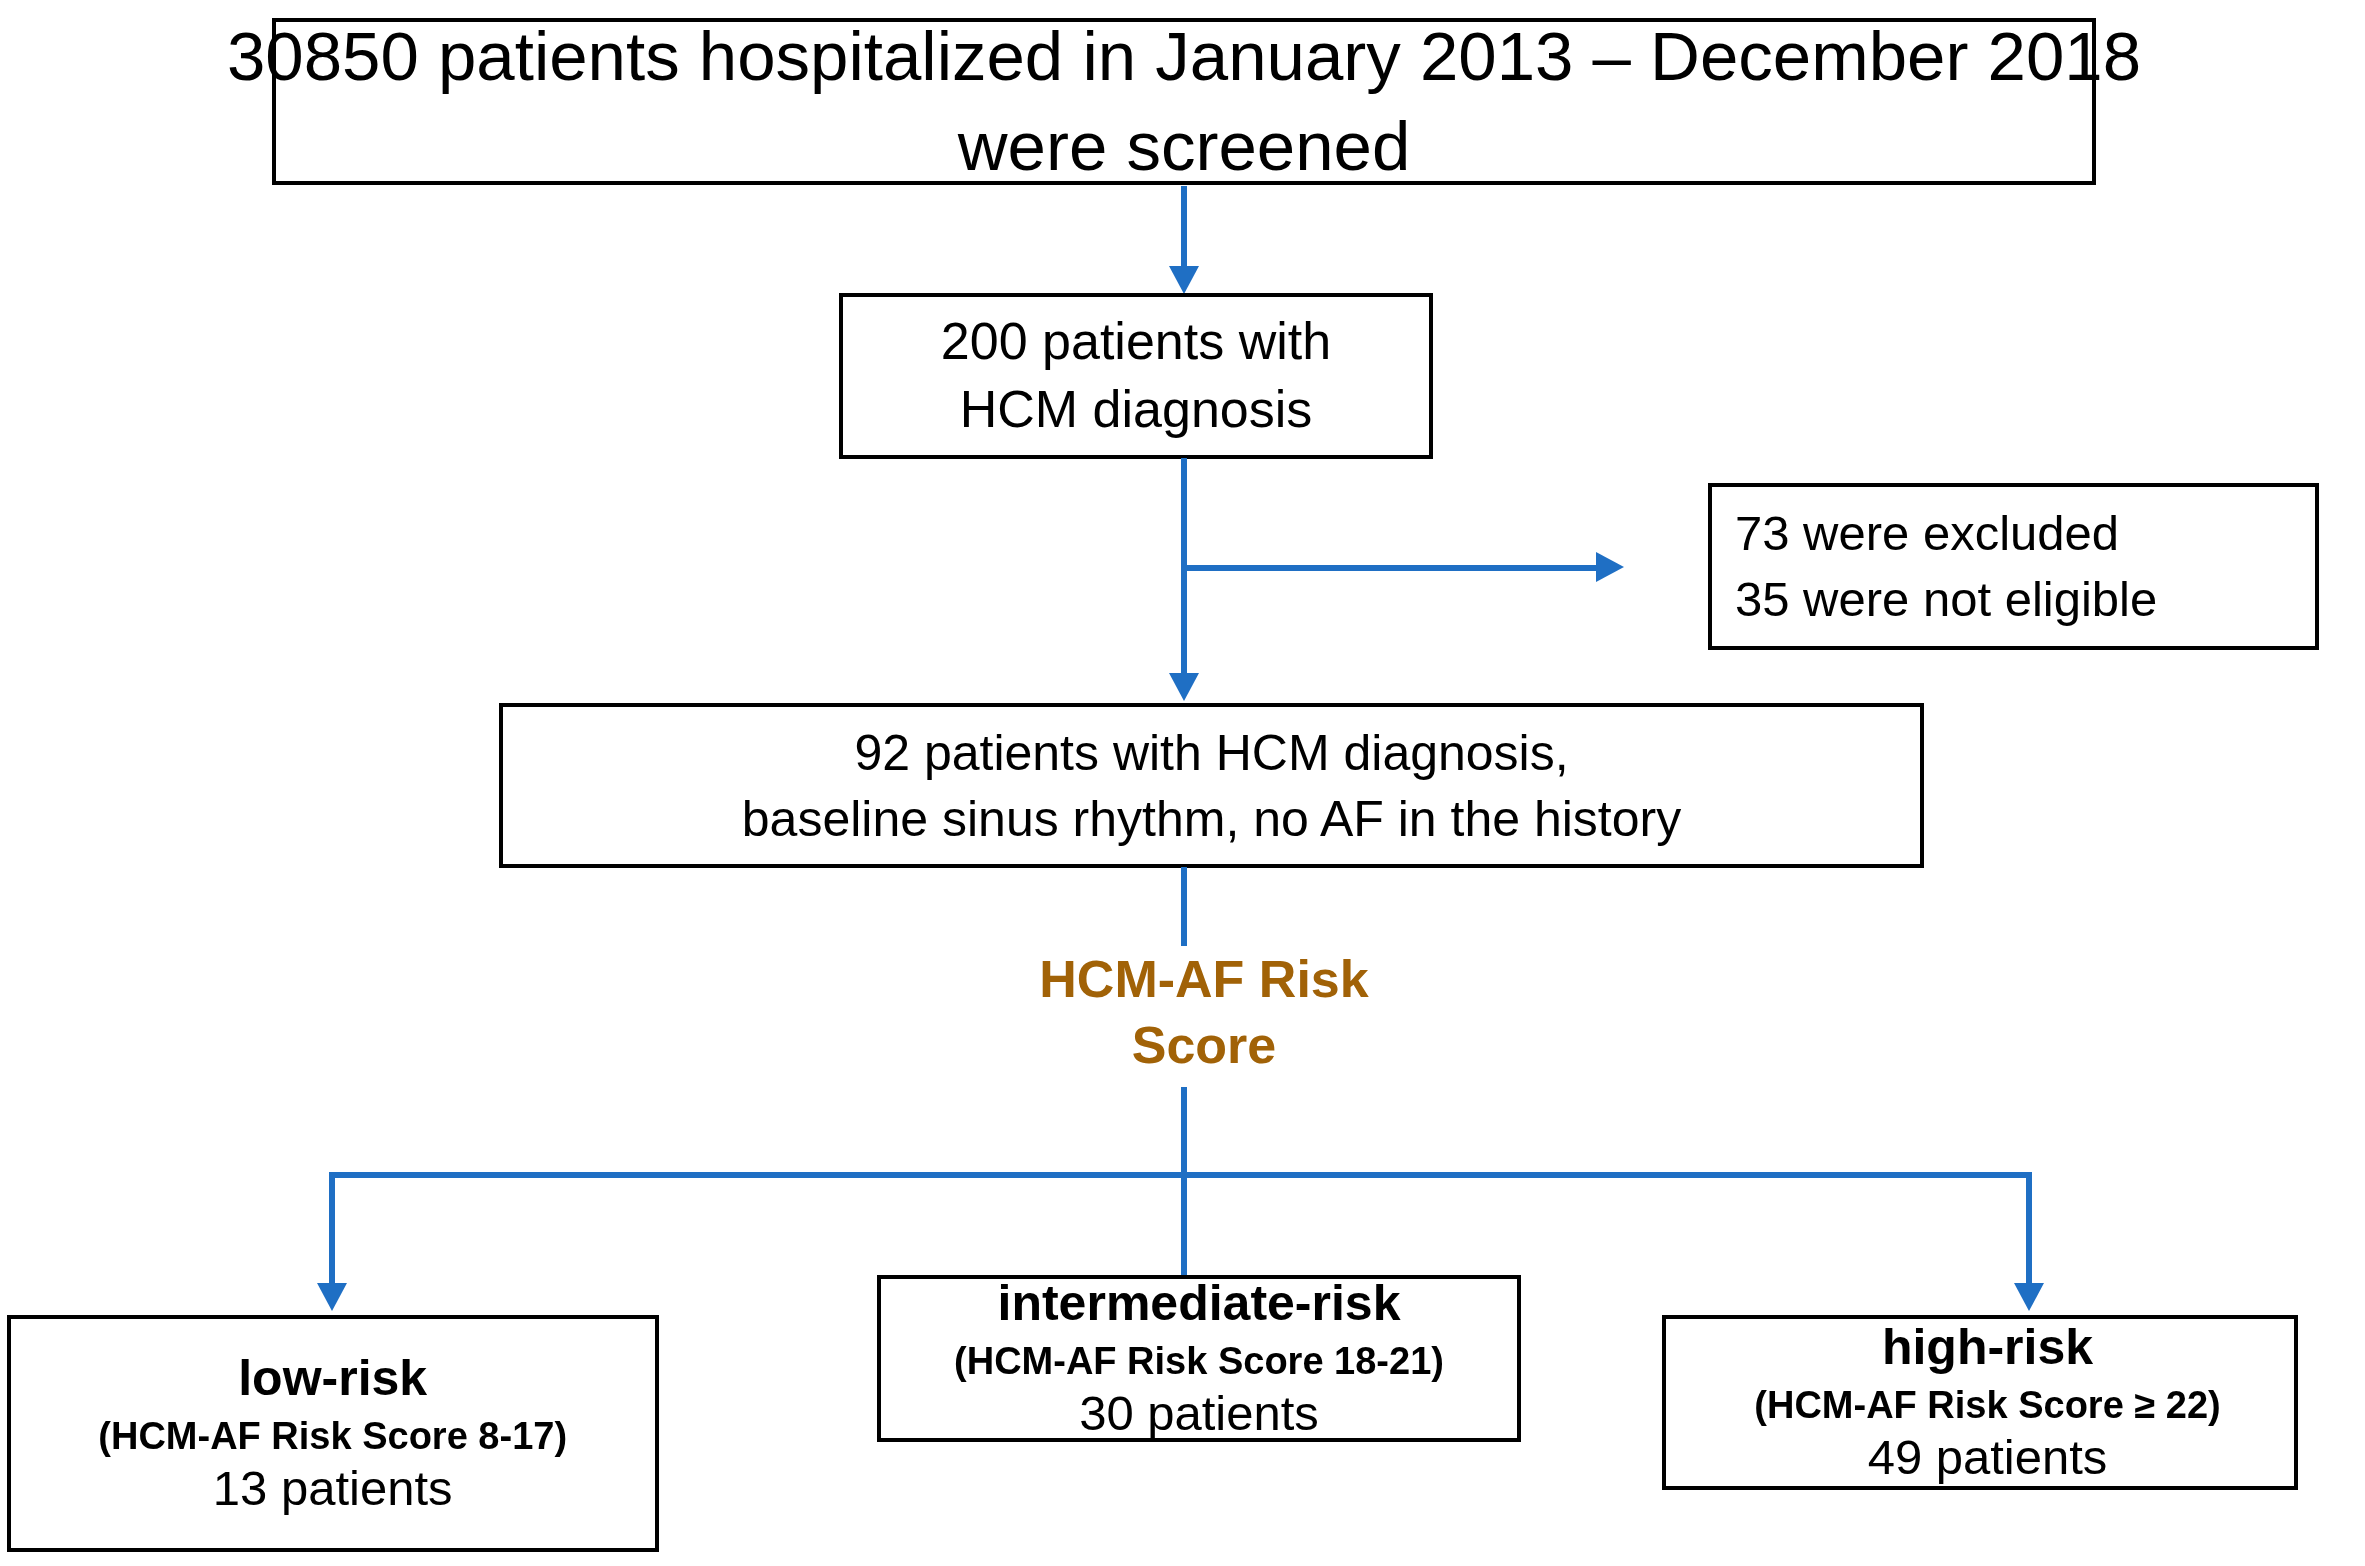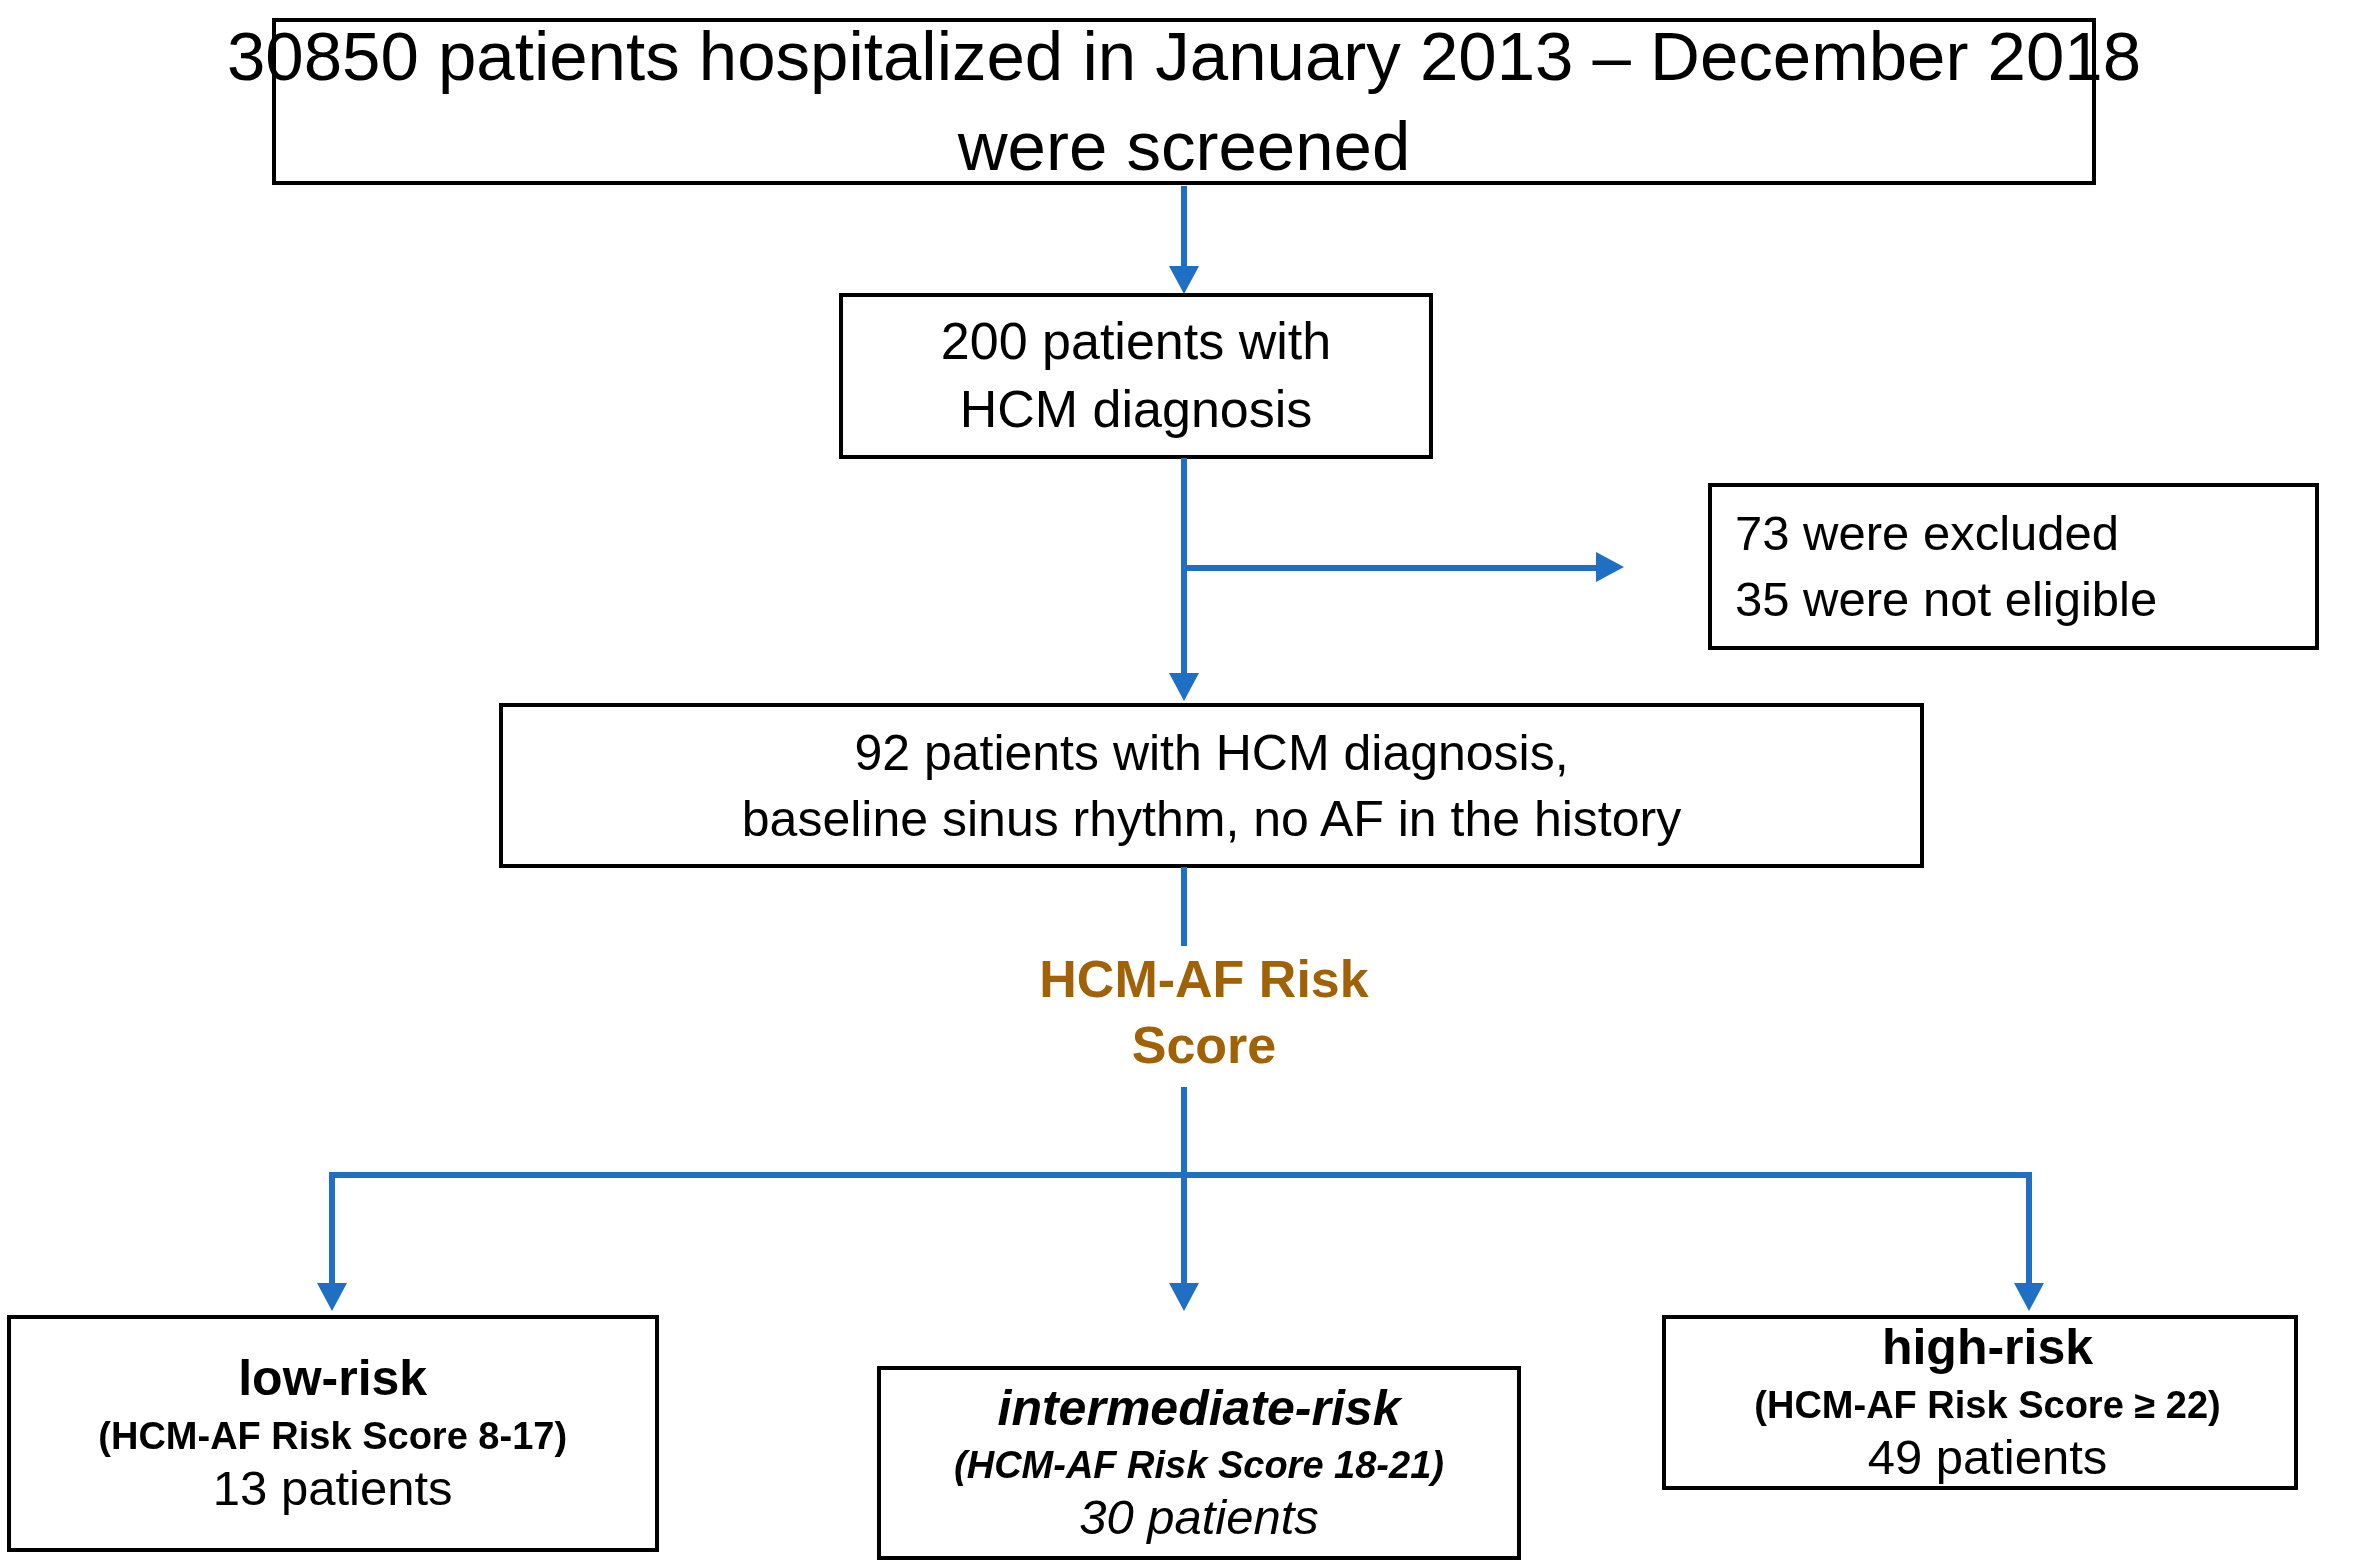--- a/index.html
+++ b/index.html
@@ -51,23 +51,22 @@
   }
   #box-eligible {
     left: 499px;  top: 703px;  width: 1425px; height: 165px;
     font-size: 50px; line-height: 1.32;
   }
   #box-low {
     left: 6.7px;    top: 1315px; width: 652px;  height: 237px;
     line-height: 1.22;
   }
   #box-intermediate {
-    left: 877px; top: 1366px; width: 644px;  height: 194px;
+    left: 877px; top: 1275px; width: 644px;  height: 167px;
     line-height: 1.22;
-    font-style: italic;
   }
   #box-high {
     left: 1662px; top: 1315px; width: 636px;  height: 175px;
     line-height: 1.22;
     padding-left: 15px;
   }
   .risk-title {
     font-weight: bold;
     font-size: 50px;
     margin-bottom: 3.3px;

